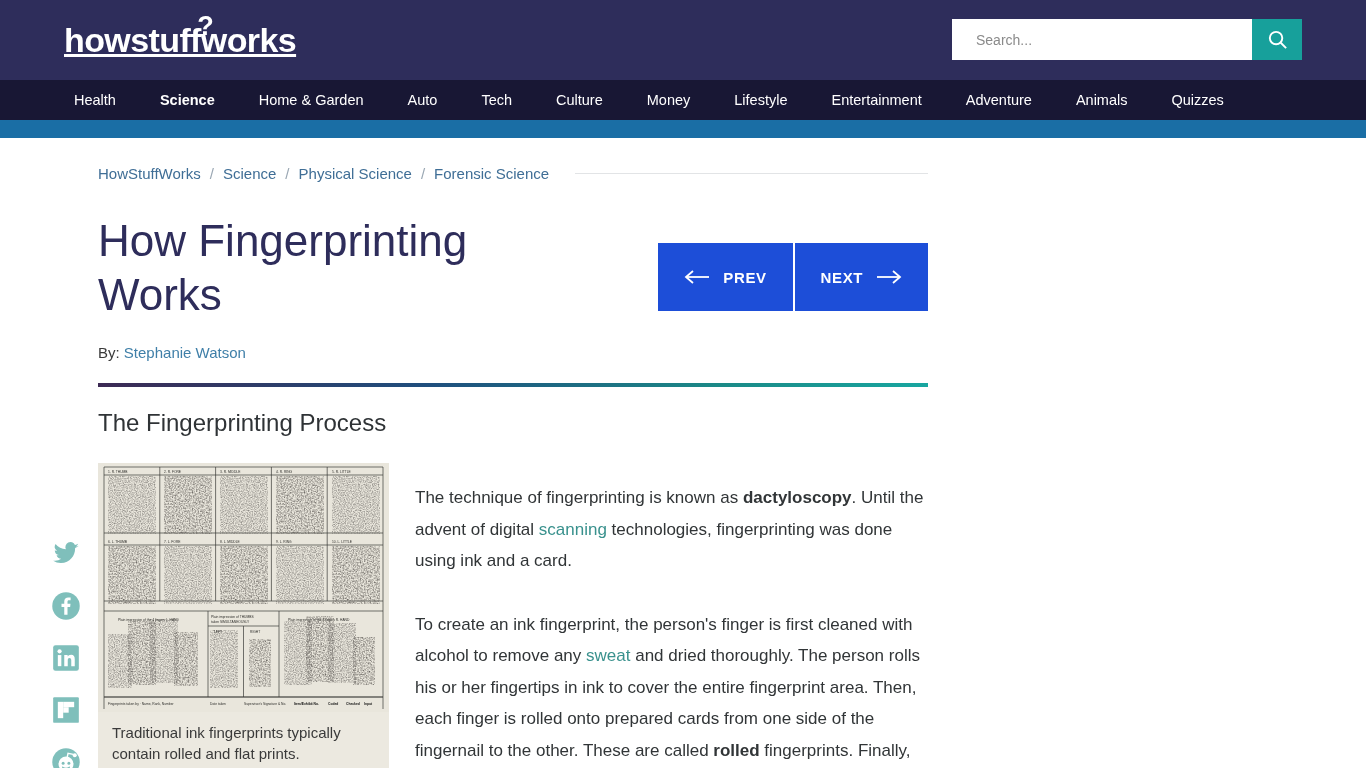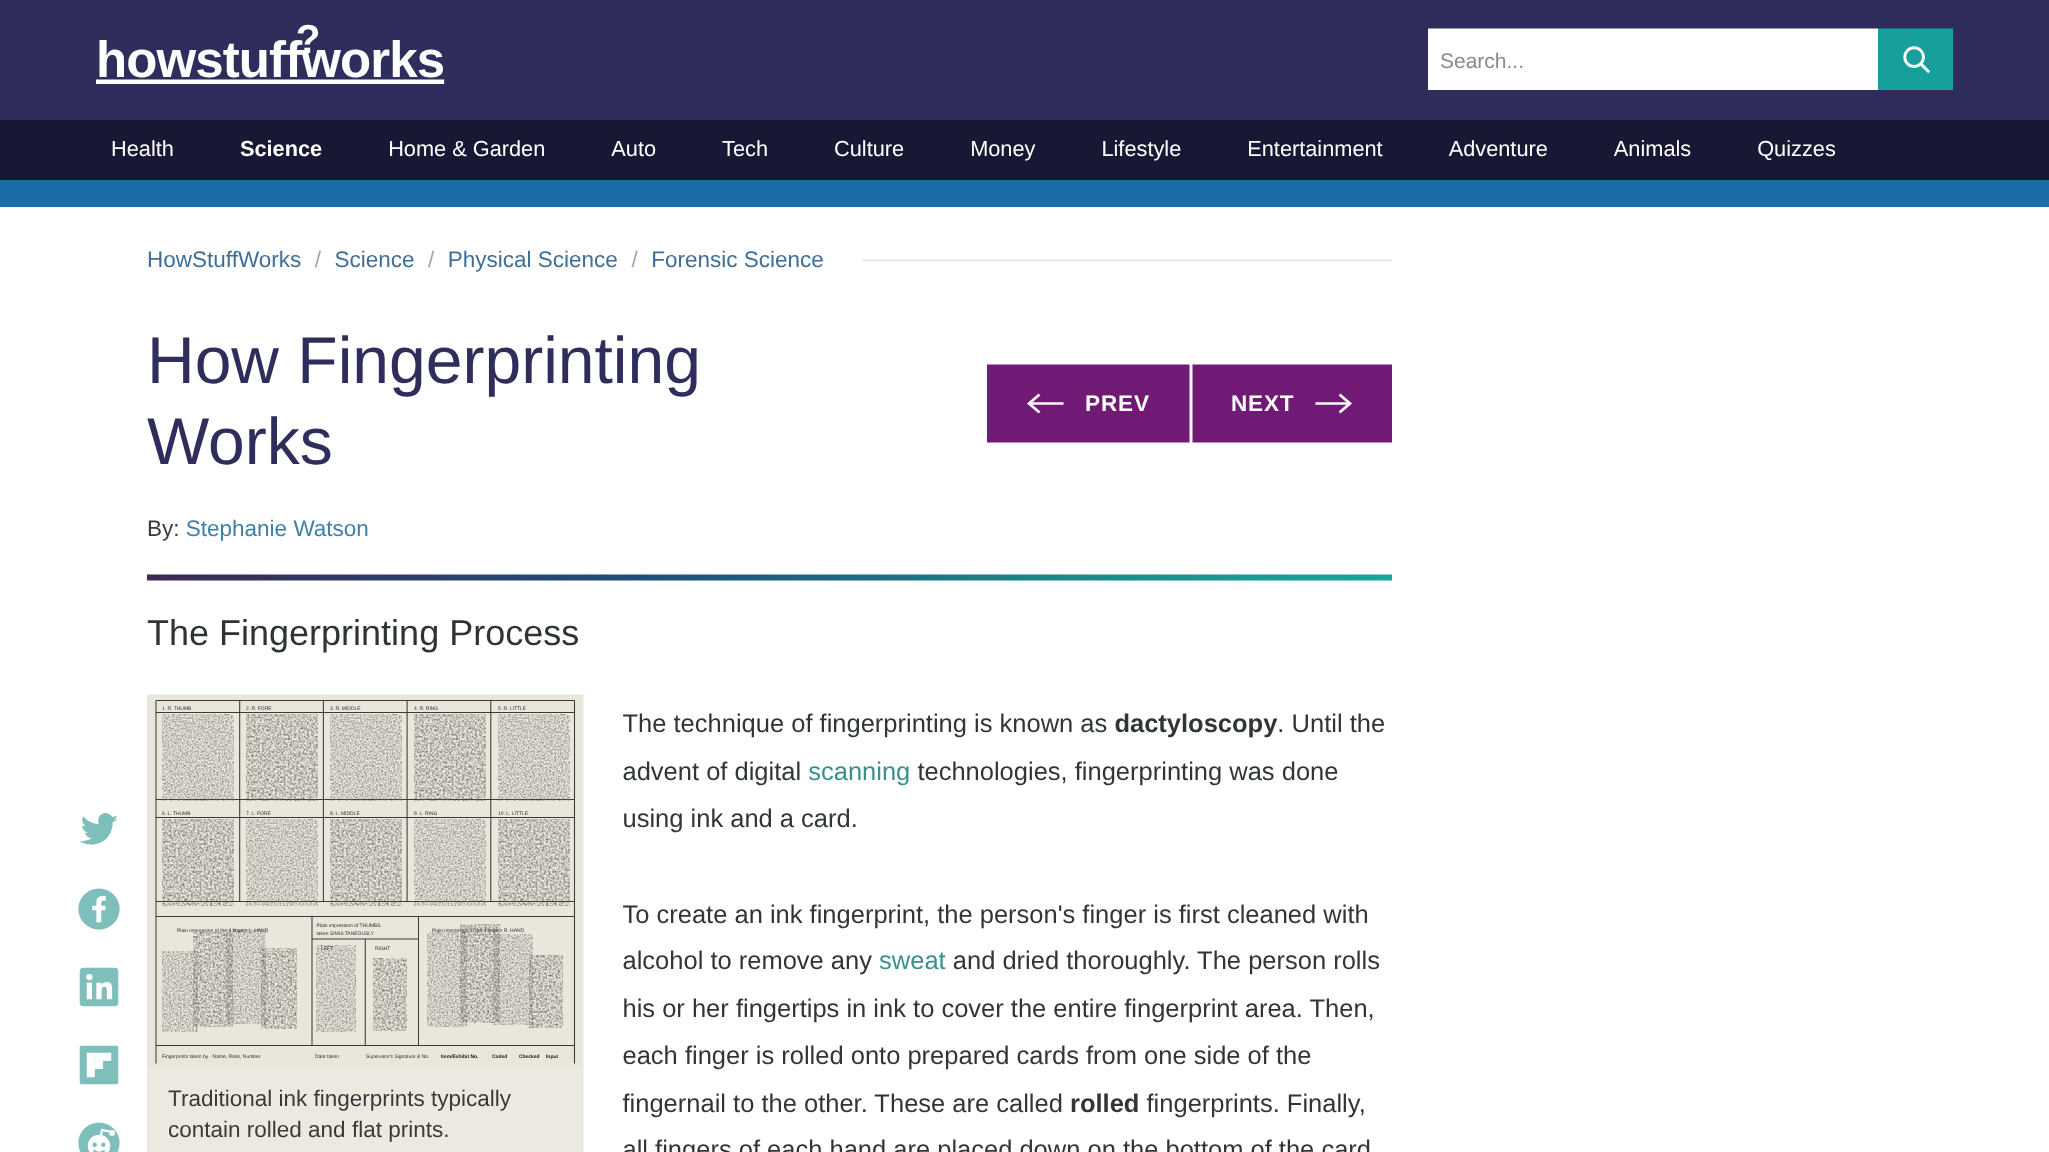--- a/index.html
+++ b/index.html
@@ -40,21 +40,21 @@
     right: 64px; top: 19px;
     display: flex;
     height: 41px;
     width: 350px;
   }
   .search-input {
     flex: 1;
     border: none;
     outline: none;
     background: #ffffff;
-    padding: 0 8px;
+    padding: 0 24px;
     font-family: "Liberation Sans", sans-serif;
     font-size: 14px;
     color: #333;
   }
   .search-input::placeholder { color: #8a8a8a; }
   .search-btn {
     width: 50px;
     border: none;
     background: #17a09b;
     cursor: pointer;
@@ -139,28 +139,28 @@
     width: 470px;
   }
   .pager {
     position: absolute;
     right: 0;
     top: 29px;
     display: flex;
     gap: 2px;
   }
   .pager-btn {
-    background: #701a75;
+    background: #1d4ed8;
     color: #ffffff;
     border: none;
     font-family: "Liberation Sans", sans-serif;
     font-size: 15px;
     font-weight: 700;
     letter-spacing: 0.6px;
-    height: 52px;
+    height: 68px;
     padding: 0 26px;
     display: flex;
     align-items: center;
     gap: 13px;
     cursor: pointer;
   }
   .byline {
     margin-top: 10px;
     font-size: 15px;
     color: #3a3a3a;
@@ -205,21 +205,21 @@
   }
   .credit {
     display: block;
     padding: 4px 14px 12px 14px;
     font-size: 13.5px;
     letter-spacing: 0.3px;
     color: #4a9a96;
   }
   .paragraphs { flex: 1; padding-top: 4px; }
   .paragraphs p {
-    margin: 0 0 32px 0;
+    margin: 15px 0 32px 0;
     font-size: 17px;
     line-height: 31.5px;
     color: #313537;
   }
   .paragraphs a { color: #39918d; text-decoration: none; }
   .paragraphs b { font-weight: 700; }
 
   
   .social-rail {
     position: absolute;

